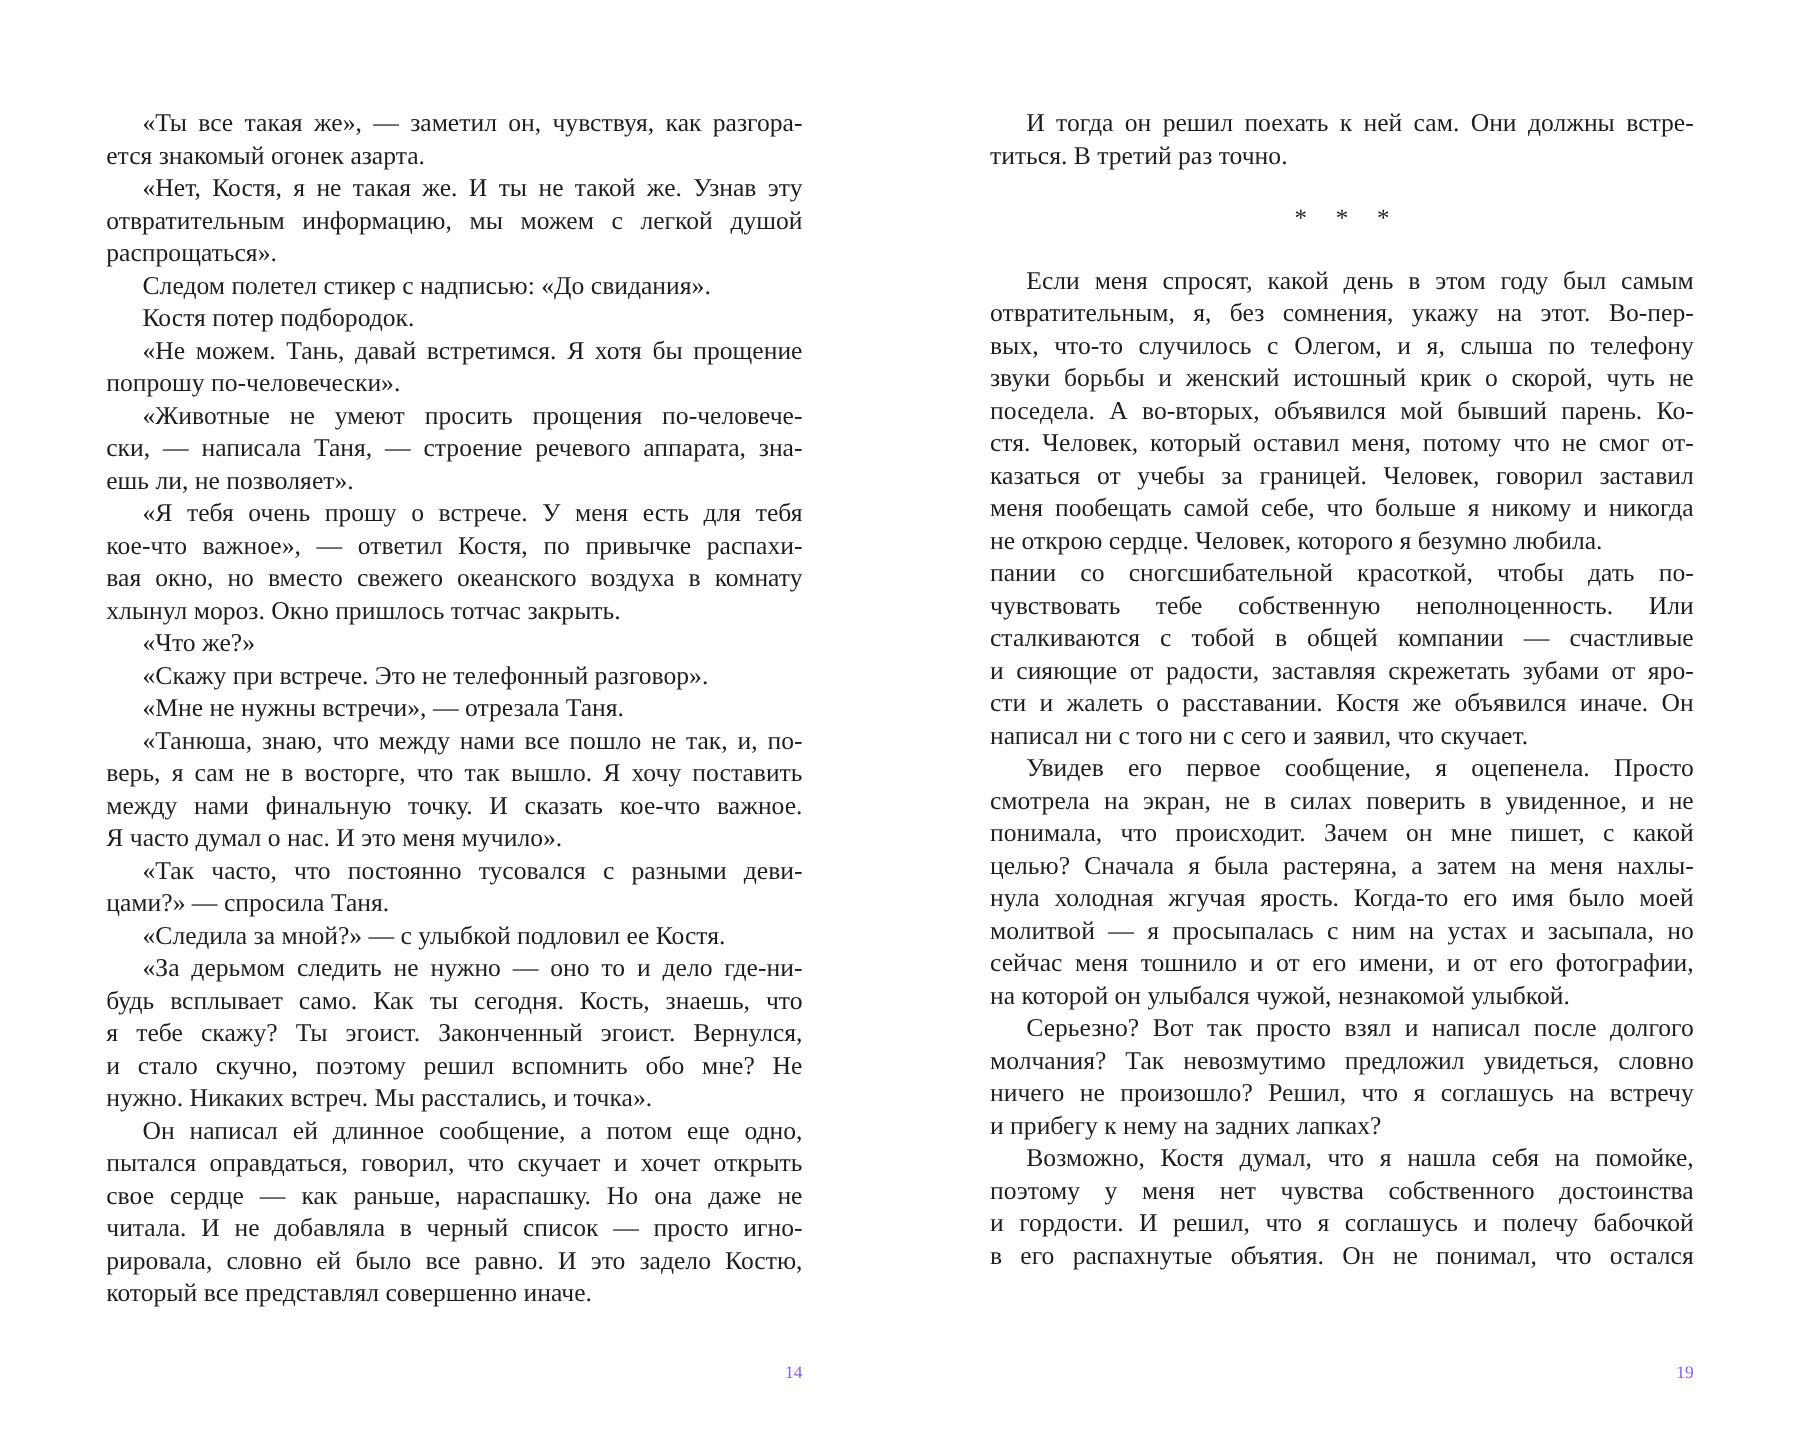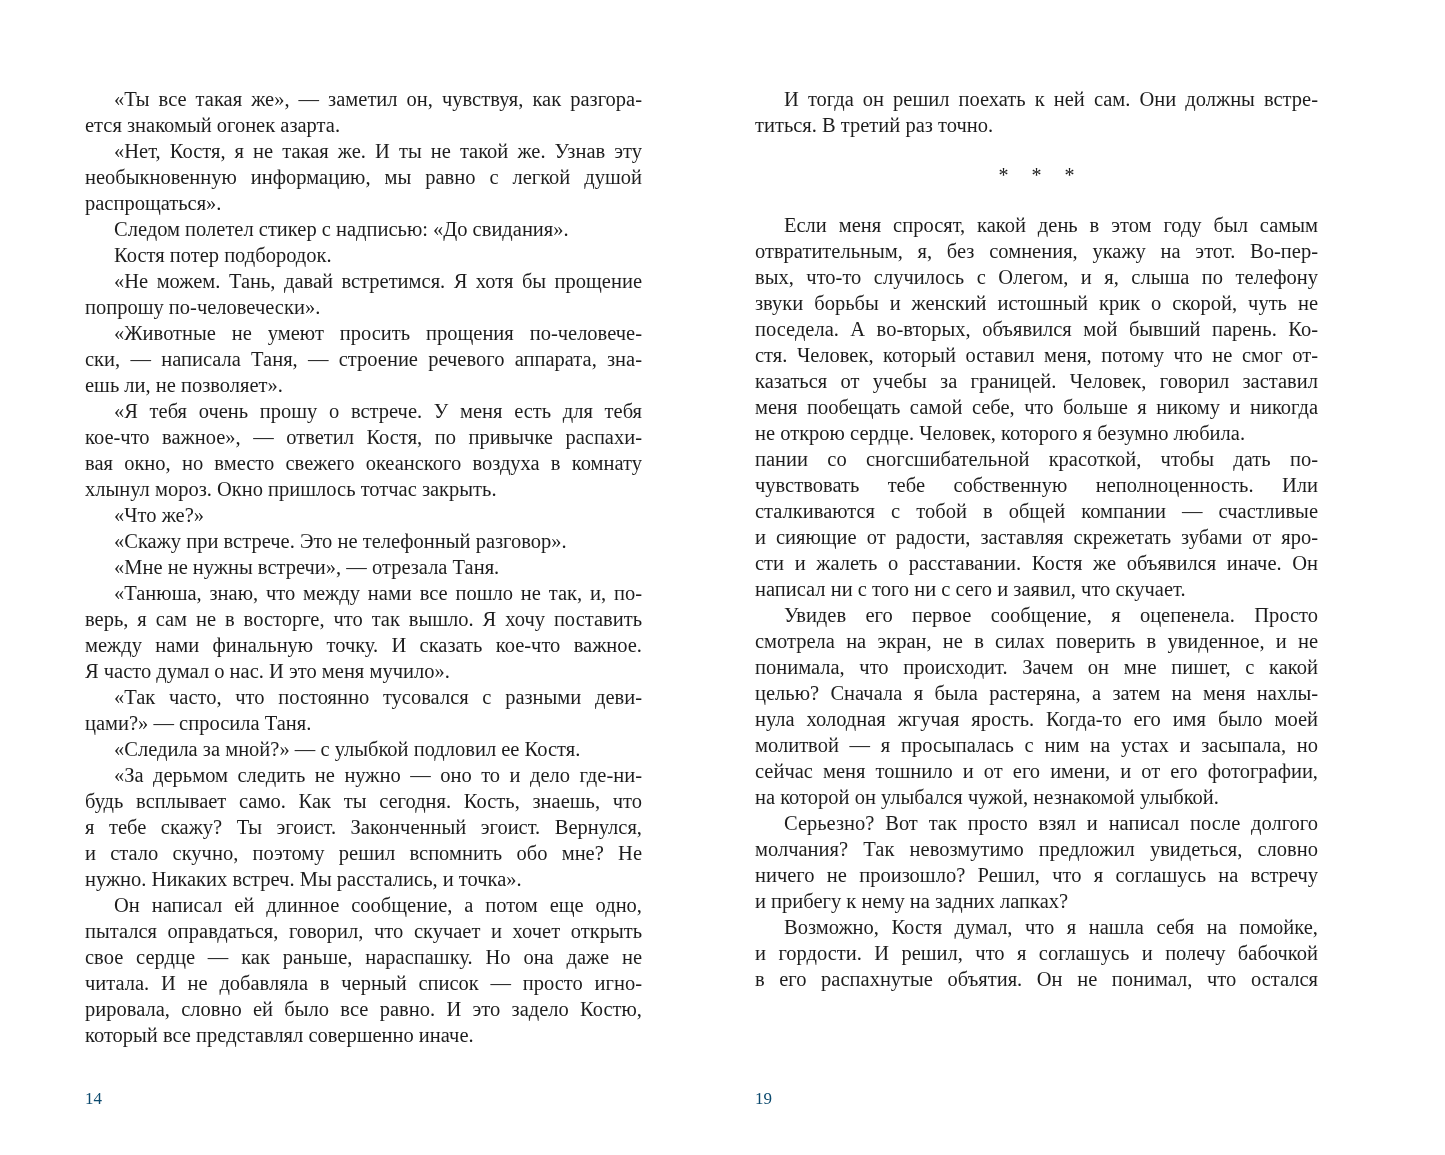--- a/index.html
+++ b/index.html
@@ -18,21 +18,21 @@
     position: absolute;
     inset: 0;
     background: #ffffff;
   }
   .page {
     position: absolute;
     top: 0;
     height: 1155px;
   }
   .page.left  { left: 85px;  width: 557px; }
-  .page.right { left: 755px; width: 563px; }
+  .page.right { left: 792px; width: 563px; }
   .text-block {
     position: absolute;
     top: 86px;
     left: 0;
     right: 0;
   }
   .para { margin: 0; padding: 0; }
   .line {
     font-size: 20.5px;
     line-height: 26px;
@@ -52,40 +52,40 @@
     font-size: 20px;
     letter-spacing: 0.45em;
     text-indent: 0.45em; 
     color: #1d1d1d;
   }
   .page-number {
     position: absolute;
     top: 1088px;
     left: 0;
     width: 100%;
-    text-align: left;
-    font-size: 17px;
+    text-align: right;
+    font-size: 14px;
     line-height: 22px;
-    color: #0c4a6e;
+    color: #8b5cf6;
   }
 </style>
 </head>
 <body>
 
 <div class="spread">
 
   <section class="page left">
     <div class="text-block">
         <div class="para">
           <div class="line indent">«Ты все такая же», — заметил он, чувствуя, как разгора-</div>
           <div class="line para-end">ется знакомый огонек азарта.</div>
         </div>
         <div class="para">
           <div class="line indent">«Нет, Костя, я не такая же. И ты не такой же. Узнав эту</div>
-          <div class="line">необыкновенную информацию, мы равно с легкой душой</div>
+          <div class="line">отвратительным информацию, мы можем с легкой душой</div>
           <div class="line para-end">распрощаться».</div>
         </div>
         <div class="para">
           <div class="line indent para-end">Следом полетел стикер с надписью: «До свидания».</div>
         </div>
         <div class="para">
           <div class="line indent para-end">Костя потер подбородок.</div>
         </div>
         <div class="para">
           <div class="line indent">«Не можем. Тань, давай встретимся. Я хотя бы прощение</div>
@@ -180,20 +180,21 @@
           <div class="line para-end">на которой он улыбался чужой, незнакомой улыбкой.</div>
         </div>
         <div class="para">
           <div class="line indent">Серьезно? Вот так просто взял и написал после долгого</div>
           <div class="line">молчания? Так невозмутимо предложил увидеться, словно</div>
           <div class="line">ничего не произошло? Решил, что я соглашусь на встречу</div>
           <div class="line para-end">и прибегу к нему на задних лапках?</div>
         </div>
         <div class="para">
           <div class="line indent">Возможно, Костя думал, что я нашла себя на помойке,</div>
+          <div class="line">поэтому у меня нет чувства собственного достоинства</div>
           <div class="line">и гордости. И решил, что я соглашусь и полечу бабочкой</div>
           <div class="line">в его распахнутые объятия. Он не понимал, что остался</div>
         </div>
       </div>
     <div class="page-number">19</div>
   </section>
 
 </div>
 
 </body></html>

